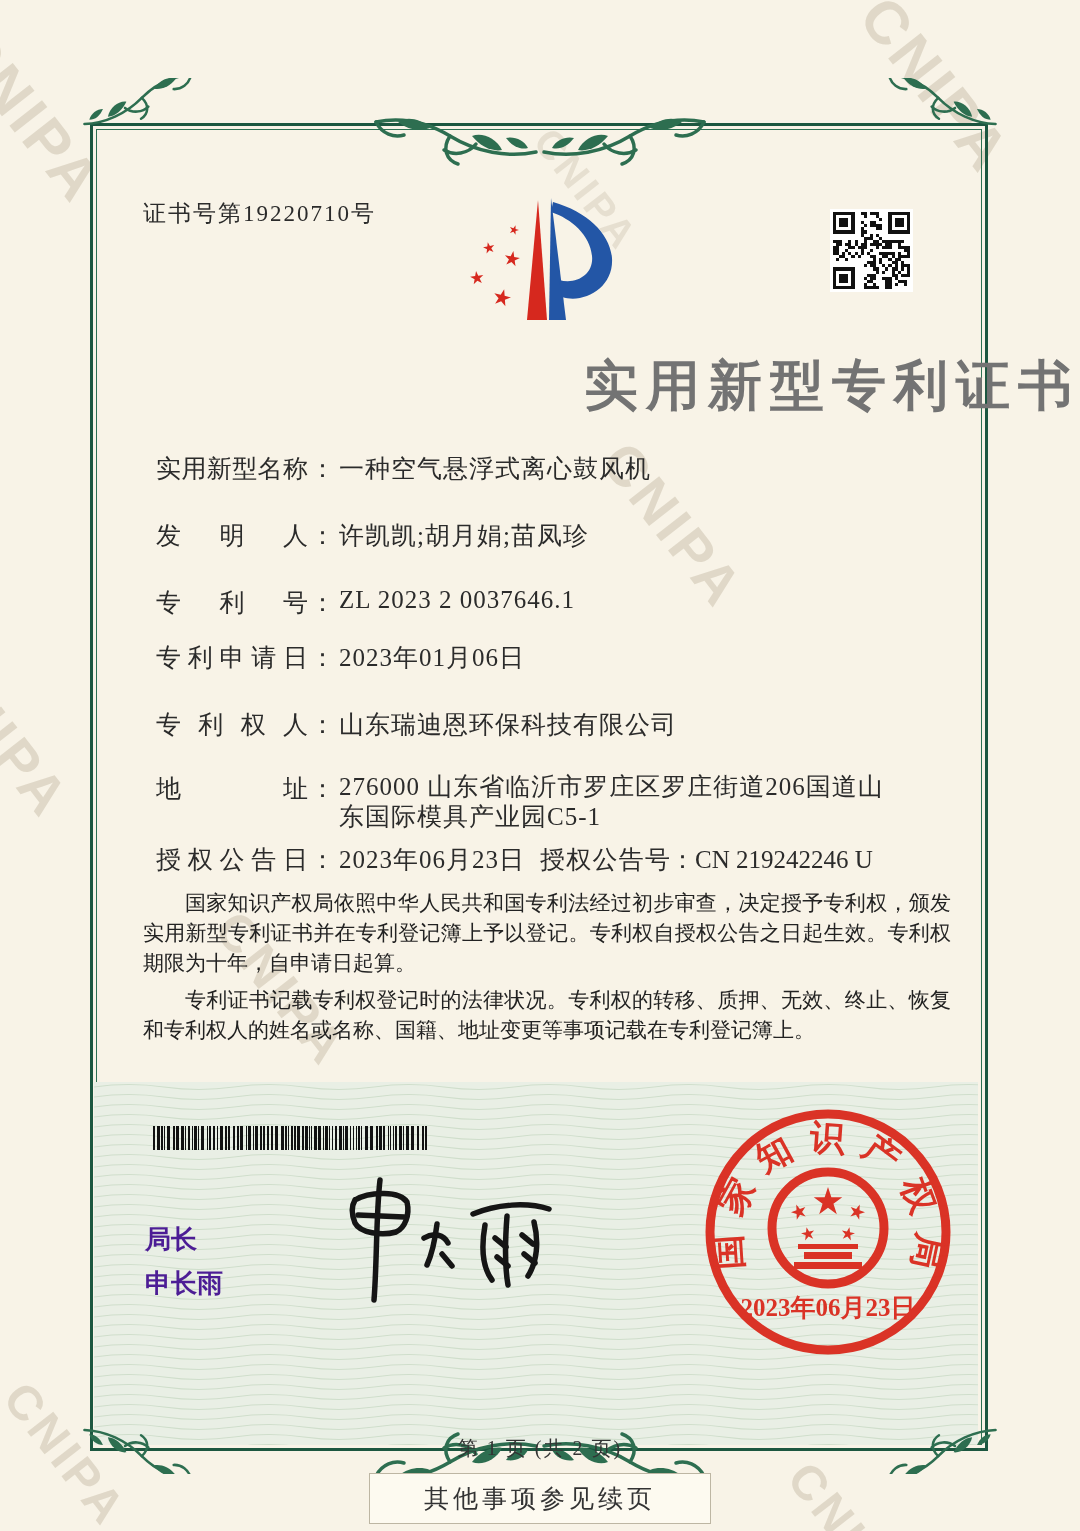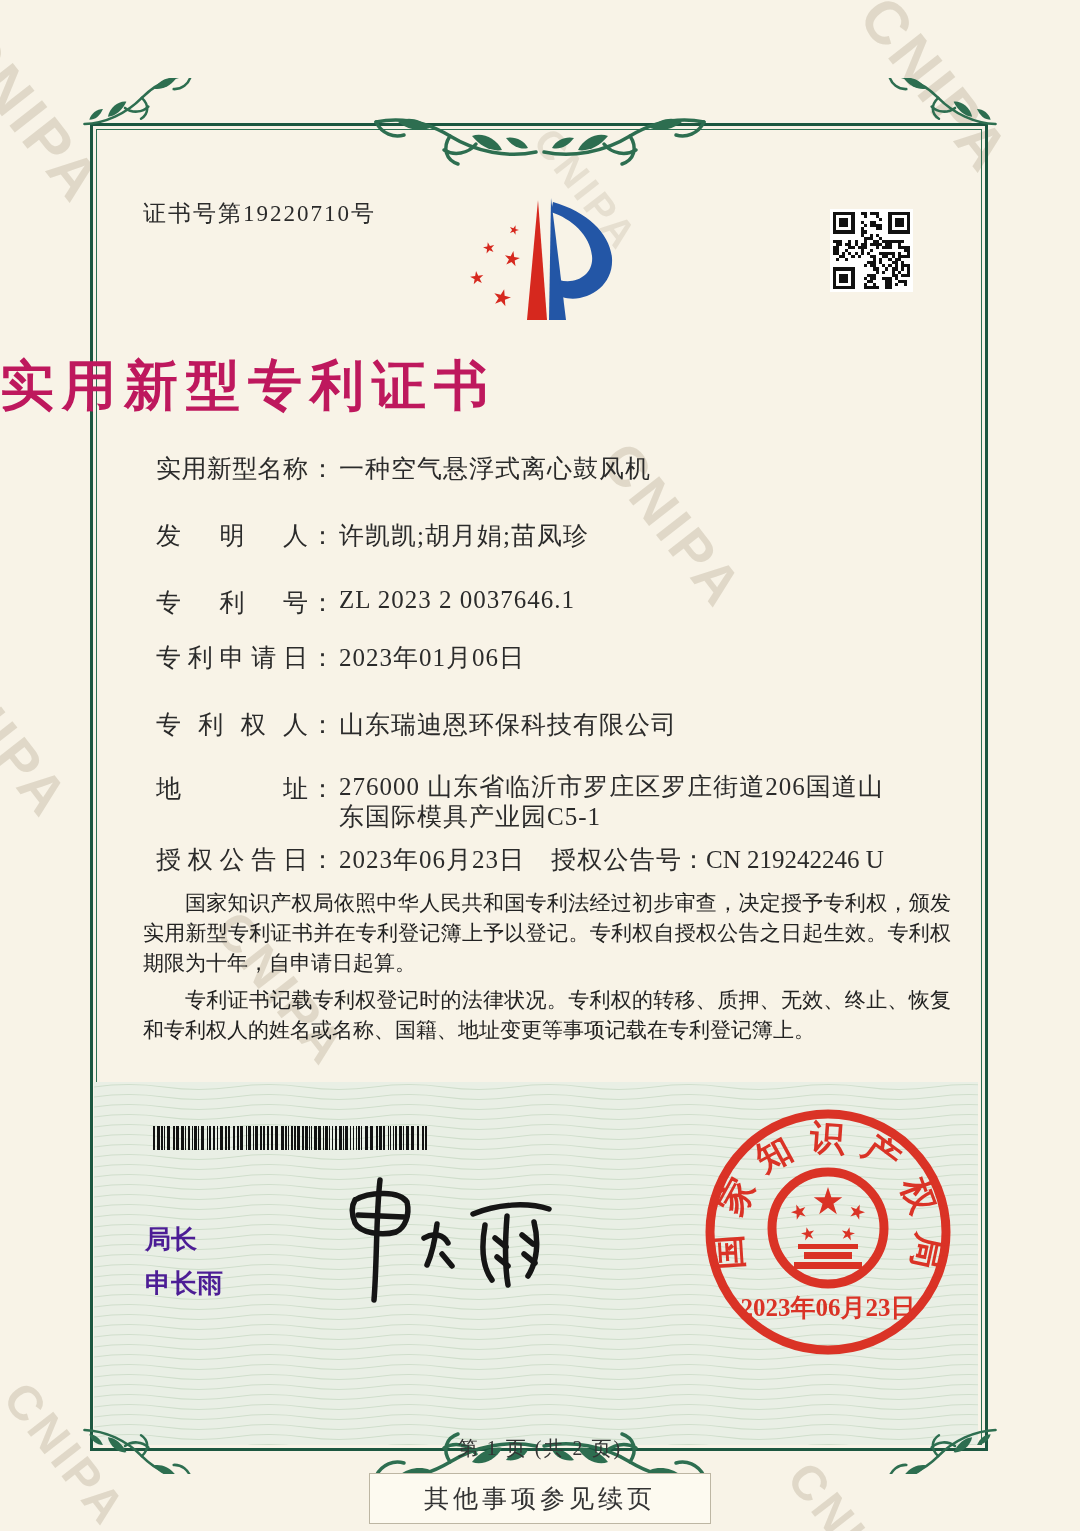--- a/index.html
+++ b/index.html
@@ -26,33 +26,33 @@
   }
   
   .orn{position:absolute;}
   .vine{fill:none;stroke:#2d6e50;stroke-width:3.5;stroke-linecap:round;}
   .leafF{fill:#2d6e50;stroke:none;}
   
   .cert-no{position:absolute;left:143px;top:198px;font-size:23px;letter-spacing:2px;}
   .logo{position:absolute;left:450px;top:190px;}
   .qr{position:absolute;left:830px;top:209px;width:77px;height:77px;background:#fff;padding:3px;}
   .title{
-    position:absolute;left:0;top:350px;width:100%;text-align:left;
-    font-size:54px;font-weight:700;letter-spacing:8px;color:#be185d;
+    position:absolute;left:0;top:350px;width:100%;text-align:right;
+    font-size:54px;font-weight:700;letter-spacing:8px;color:#737373;
   }
   
   .row{position:absolute;left:156px;font-size:25px;white-space:nowrap;}
   .row .lab{display:inline-block;width:152px;text-align:justify;text-align-last:justify;vertical-align:top;}
   .row .col{display:inline-block;vertical-align:top;margin:0 4px 0 2px;}
   .row .val{display:inline-block;vertical-align:top;letter-spacing:1px;}
   .row.addr .val{white-space:normal;width:560px;line-height:30px;letter-spacing:1px;}
   .r0{top:452px;} .r1{top:519px;} .r2{top:586px;} .r3{top:641px;}
   .r4{top:708px;} .r5{top:772px;} .r6{top:843px;}
   .row2nd{position:absolute;left:540px;top:843px;font-size:25px;white-space:nowrap;}
-  .row2nd .lab{display:inline-block;width:130px;text-align:justify;text-align-last:justify;margin-left:11px;}
+  .row2nd .lab{display:inline-block;width:130px;text-align:justify;text-align-last:justify;}
   
   .bodytext{
     position:absolute;left:143px;top:888px;width:808px;
     font-size:21px;line-height:30px;text-align:justify;color:#222;
   }
   .bodytext p{margin:0 0 7px 0;text-indent:2em;}
   
   .waveband{position:absolute;left:94px;top:1082px;width:884px;height:363px;}
   
   .barcode{position:absolute;left:153px;top:1126px;width:278px;height:24px;}

